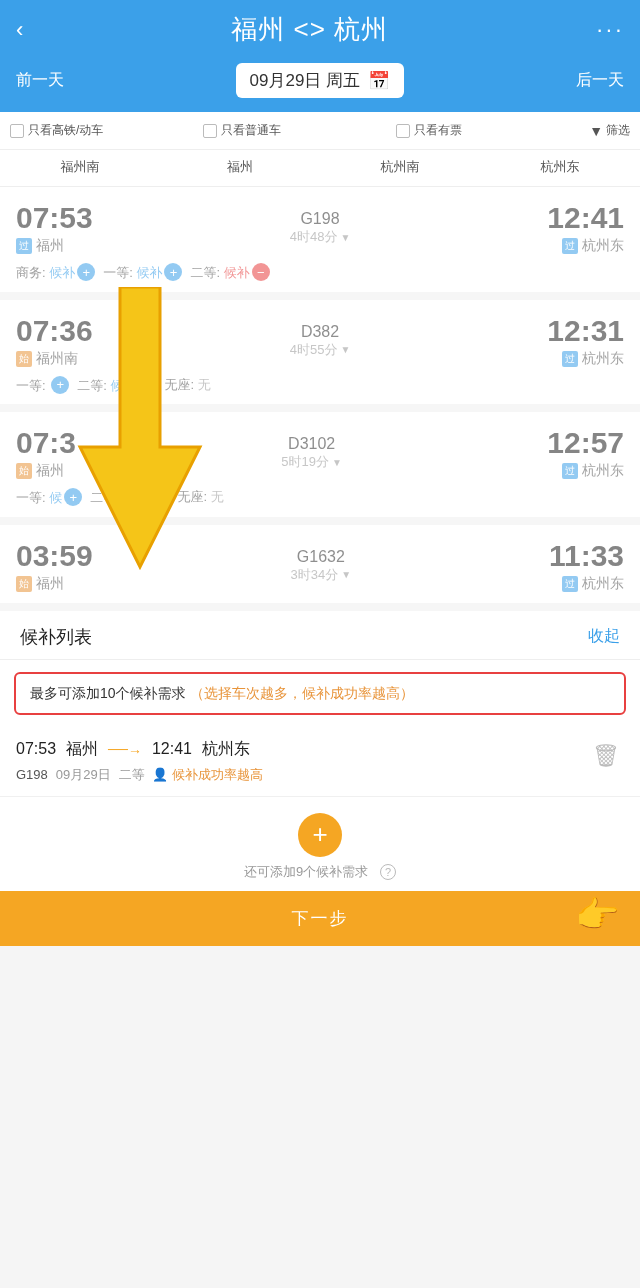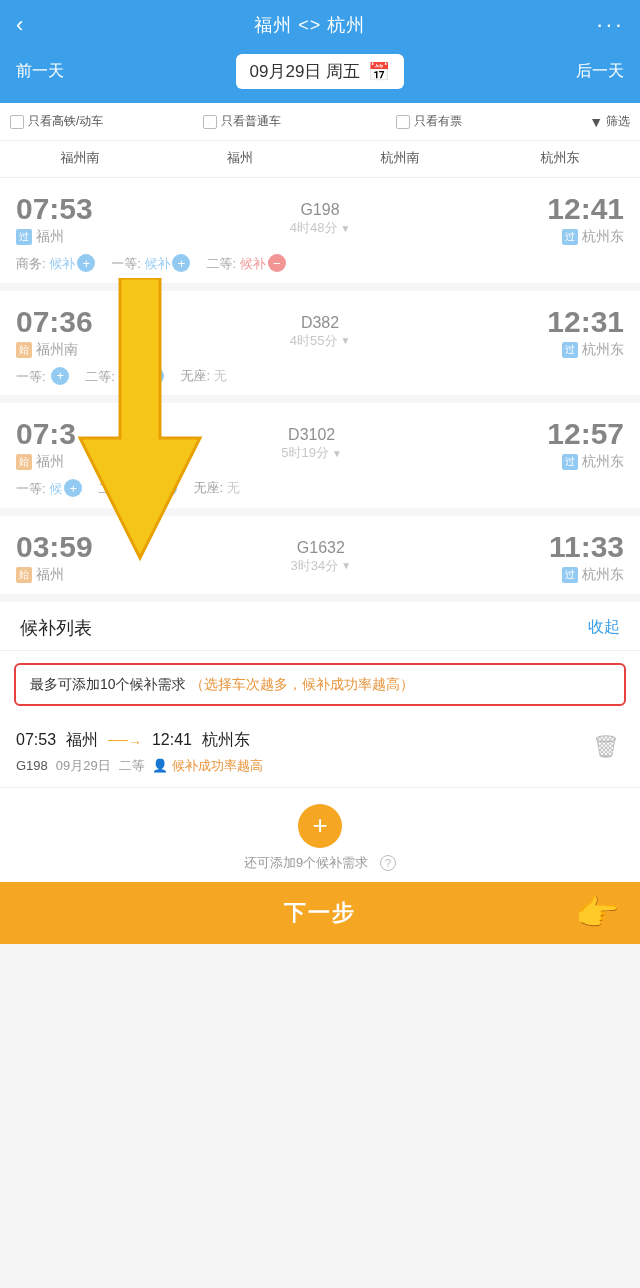--- a/index.html
+++ b/index.html
@@ -2,21 +2,21 @@
 <html><head>
   <meta charset="utf-8">
   <meta name="viewport" content="width=640">
   <style>
     * { box-sizing: border-box; margin: 0; padding: 0; }
     body { width: 640px; font-family: -apple-system, 'PingFang SC', 'Microsoft YaHei', sans-serif; background: #f5f5f5; overflow-x: hidden; }
 
     
     .header { background: #3ba0e9; padding: 12px 16px 10px; display: flex; align-items: center; justify-content: space-between; }
     .header-back { color: white; font-size: 22px; cursor: pointer; }
-    .header-title { color: white; font-size: 18px; font-weight: 500; letter-spacing: 1px; }
+    .header-title { color: white; font-size: 26px; font-weight: 500; letter-spacing: 1px; }
     .header-more { color: white; font-size: 22px; letter-spacing: 2px; }
 
     
     .date-bar { background: #3ba0e9; display: flex; align-items: center; justify-content: space-between; padding: 6px 16px 14px; }
     .date-nav { color: white; font-size: 16px; cursor: pointer; }
     .date-picker { background: white; border-radius: 6px; padding: 6px 14px; display: flex; align-items: flex-end; gap: 8px; font-size: 17px; color: #333; font-weight: 500; }
     .date-picker-icon { font-size: 18px; color: #3ba0e9; }
 
     
     .filter-bar { background: white; display: flex; align-items: center; padding: 10px 10px; gap: 6px; border-bottom: 1px solid #eee; }
@@ -39,21 +39,21 @@
     .time { font-size: 30px; font-weight: 600; color: #222; }
     .train-center { text-align: center; flex: 1; }
     .train-no { font-size: 16px; color: #333; font-weight: 500; }
     .train-duration { font-size: 13px; color: #999; display: flex; align-items: center; justify-content: center; gap: 3px; }
     .dur-arrow { font-size: 10px; }
     .station-label { display: flex; align-items: center; gap: 4px; margin-top: 2px; }
     .badge { font-size: 10px; color: white; border-radius: 2px; padding: 1px 3px; }
     .badge-guo { background: #3ba0e9; }
     .badge-shi { background: #e8943a; }
     .station-name { font-size: 14px; color: #555; }
-    .ticket-row { display: flex; gap: 16px; margin-top: 8px; font-size: 13px; color: #555; align-items: center; }
+    .ticket-row { display: flex; gap: 8px; margin-top: 8px; font-size: 13px; color: #555; align-items: center; }
     .ticket-status { color: #3ba0e9; }
     .ticket-status.red { color: #e84040; }
     .ticket-add { width: 18px; height: 18px; background: #3ba0e9; border-radius: 50%; color: white; display: inline-flex; align-items: center; justify-content: center; font-size: 13px; margin-left: 2px; }
     .ticket-remove { width: 18px; height: 18px; background: #e84040; border-radius: 50%; color: white; display: inline-flex; align-items: center; justify-content: center; font-size: 13px; margin-left: 2px; }
     .no-seat { color: #999; }
 
     
     .bottom-panel { background: white; position: relative; z-index: 5; }
     .panel-header { display: flex; justify-content: space-between; align-items: center; padding: 14px 20px 10px; border-bottom: 1px solid #eee; gap: 13px; }
     .panel-title { font-size: 18px; color: #222; font-weight: 500; }
@@ -74,21 +74,21 @@
     .delete-btn { color: #bbb; font-size: 22px; cursor: pointer; padding: 4px; }
 
     
     .add-section { display: flex; flex-direction: column; align-items: center; padding: 16px 0 10px; }
     .add-circle { width: 44px; height: 44px; background: #f5a623; border-radius: 50%; display: flex; align-items: center; justify-content: center; color: white; font-size: 26px; cursor: pointer; }
     .add-hint { font-size: 13px; color: #999; margin-top: 6px; display: flex; align-items: center; gap: 12px; }
     .hint-icon { width: 16px; height: 16px; border-radius: 50%; border: 1px solid #bbb; display: inline-flex; align-items: center; justify-content: center; font-size: 11px; color: #bbb; }
 
     
     .bottom-bar { background: #f5a623; display: flex; align-items: center; justify-content: center; padding: 16px; position: relative; cursor: pointer; }
-    .bottom-btn-text { font-size: 22px; color: white; font-weight: 700; letter-spacing: 2px; }
+    .bottom-btn-text { font-size: 17px; color: white; font-weight: 400; letter-spacing: 2px; }
     .hand-icon { position: absolute; right: 20px; bottom: 10px; font-size: 36px; }
     .big-arrow { position: absolute; top: -560px; left: 60px; width: 220px; height: 320px; z-index: 20; pointer-events: none; }
   </style>
 </head>
 <body>
 
 <div class="header">
   <span class="header-back">‹</span>
   <span class="header-title">福州 &lt;&gt; 杭州</span>
   <span class="header-more">···</span>

